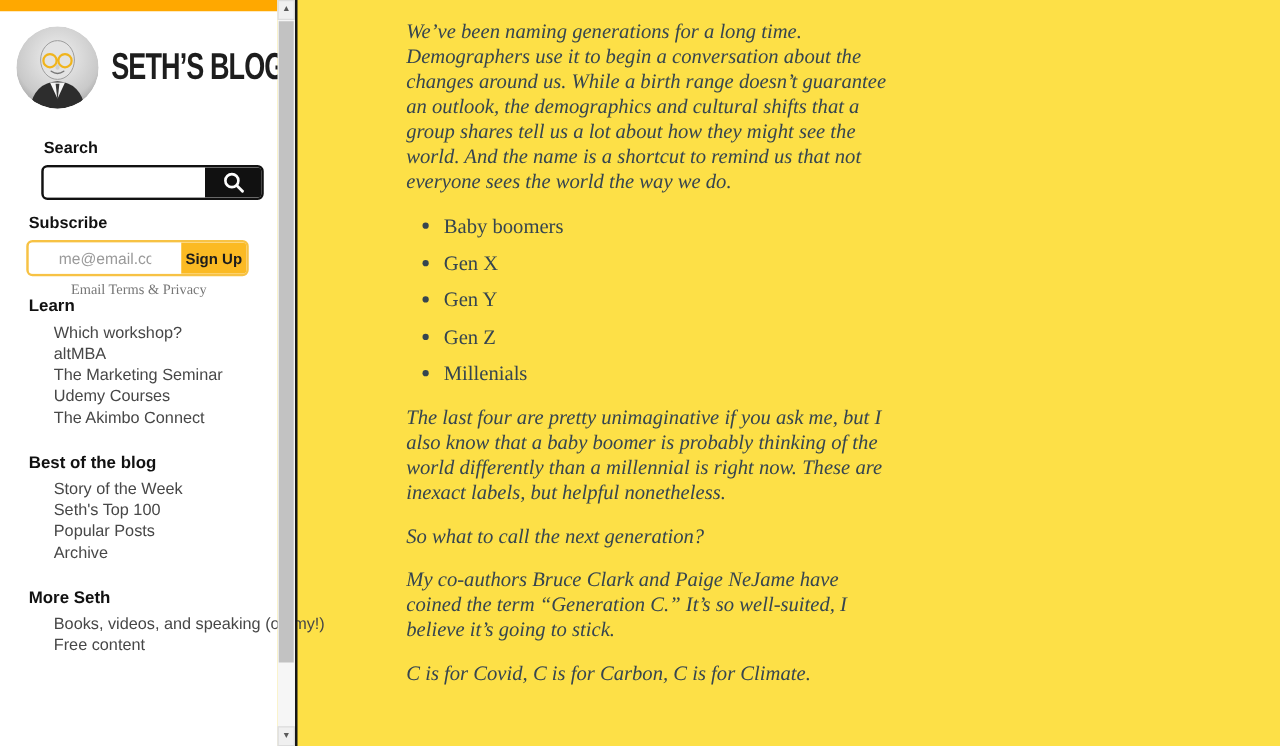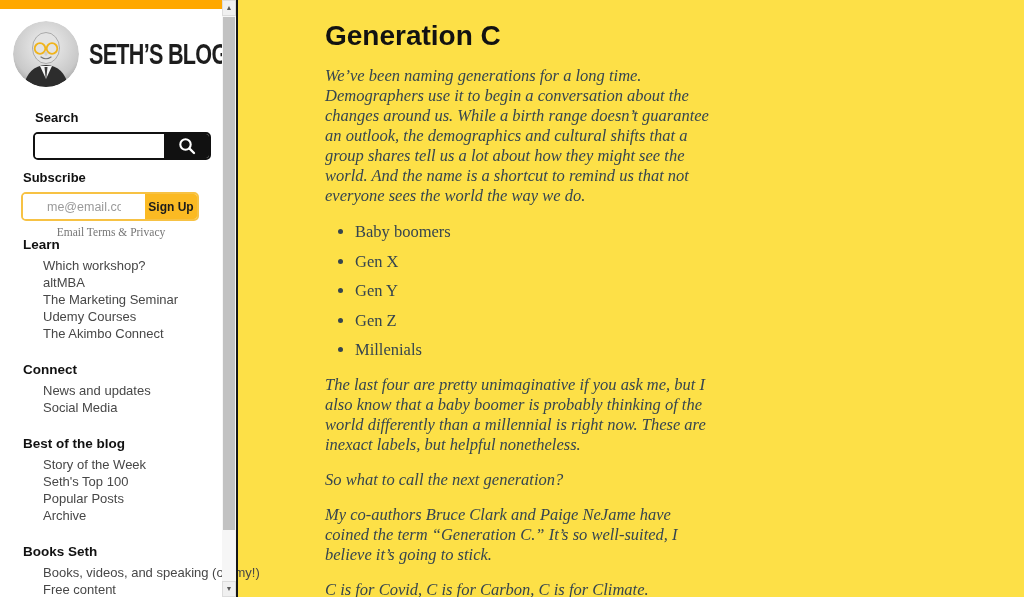--- a/index.html
+++ b/index.html
@@ -121,49 +121,43 @@
     <div class="nav">
       <div class="nav-section">
         <div class="nav-heading">Learn</div>
         <div class="nav-link">Which workshop?</div>
         <div class="nav-link">altMBA</div>
         <div class="nav-link">The Marketing Seminar</div>
         <div class="nav-link">Udemy Courses</div>
         <div class="nav-link">The Akimbo Connect</div>
       </div>
       <div class="nav-section">
-        <div class="nav-heading">Connect</div>
-        <div class="nav-link">News and updates</div>
-        <div class="nav-link">Social Media</div>
-      </div>
-      <div class="nav-section">
         <div class="nav-heading">Best of the blog</div>
         <div class="nav-link">Story of the Week</div>
         <div class="nav-link">Seth's Top 100</div>
         <div class="nav-link">Popular Posts</div>
         <div class="nav-link">Archive</div>
       </div>
       <div class="nav-section">
-        <div class="nav-heading">Books Seth</div>
+        <div class="nav-heading">More Seth</div>
         <div class="nav-link">Books, videos, and speaking (oh my!)</div>
         <div class="nav-link">Free content</div>
 
       </div>
     </div>
   </div>
 
   <div class="scrollbar">
     <div class="scroll-btn up">▲</div>
     <div class="scroll-thumb"></div>
     <div class="scroll-btn down">▼</div>
   </div>
   <div class="pane-divider"></div>
 
   <div class="main">
-    <h1 class="article-title">Generation C</h1>
 
     <p class="body-text para">We’ve been naming generations for a long time. Demographers use it to begin a conversation about the changes around us. While a birth range doesn’t guarantee an outlook, the demographics and cultural shifts that a group shares tell us a lot about how they might see the world. And the name is a shortcut to remind us that not everyone sees the world the way we do.</p>
 
     <ul class="gen-list body-text">
       <li>Baby boomers</li>
       <li>Gen X</li>
       <li>Gen Y</li>
       <li>Gen Z</li>
       <li>Millenials</li>
     </ul>

